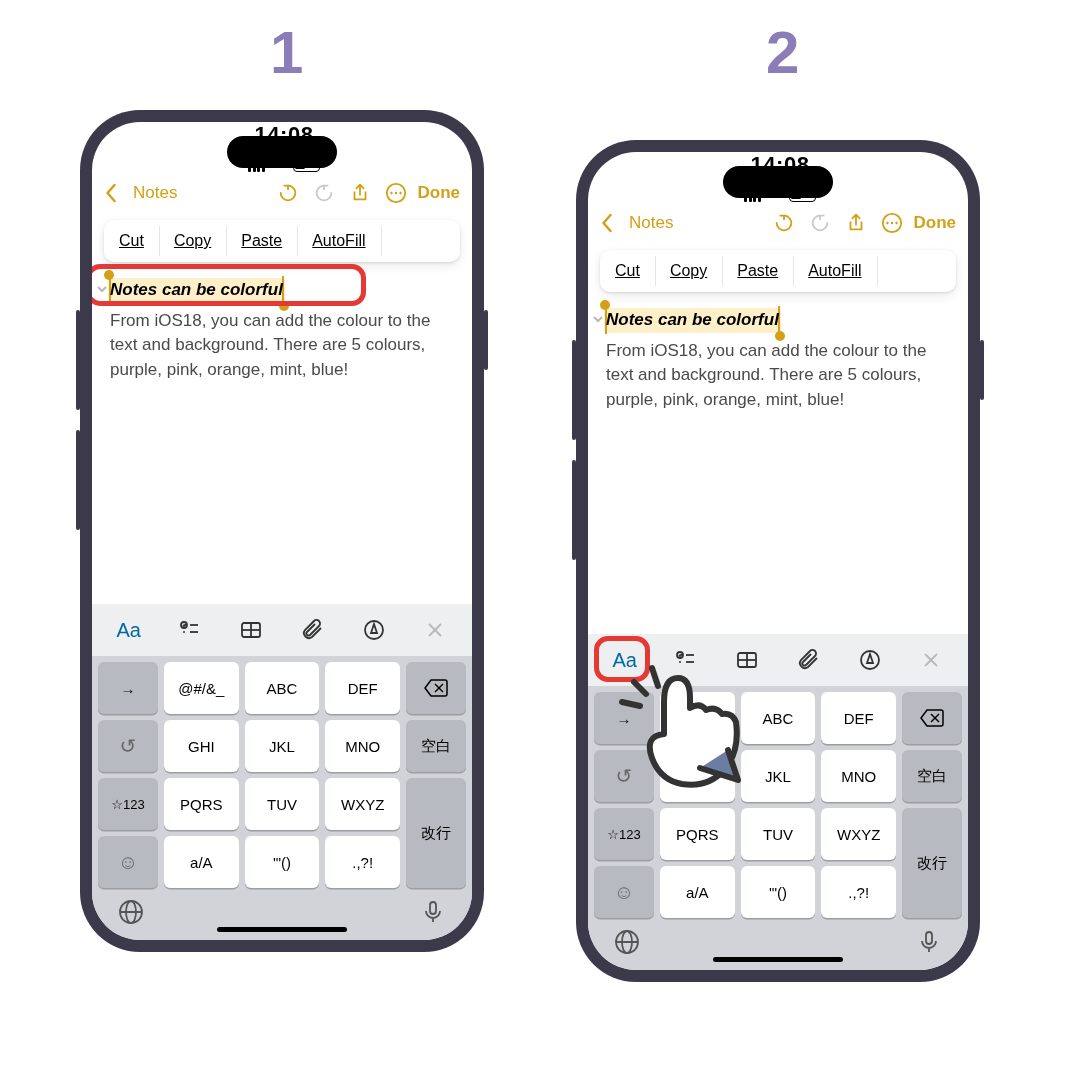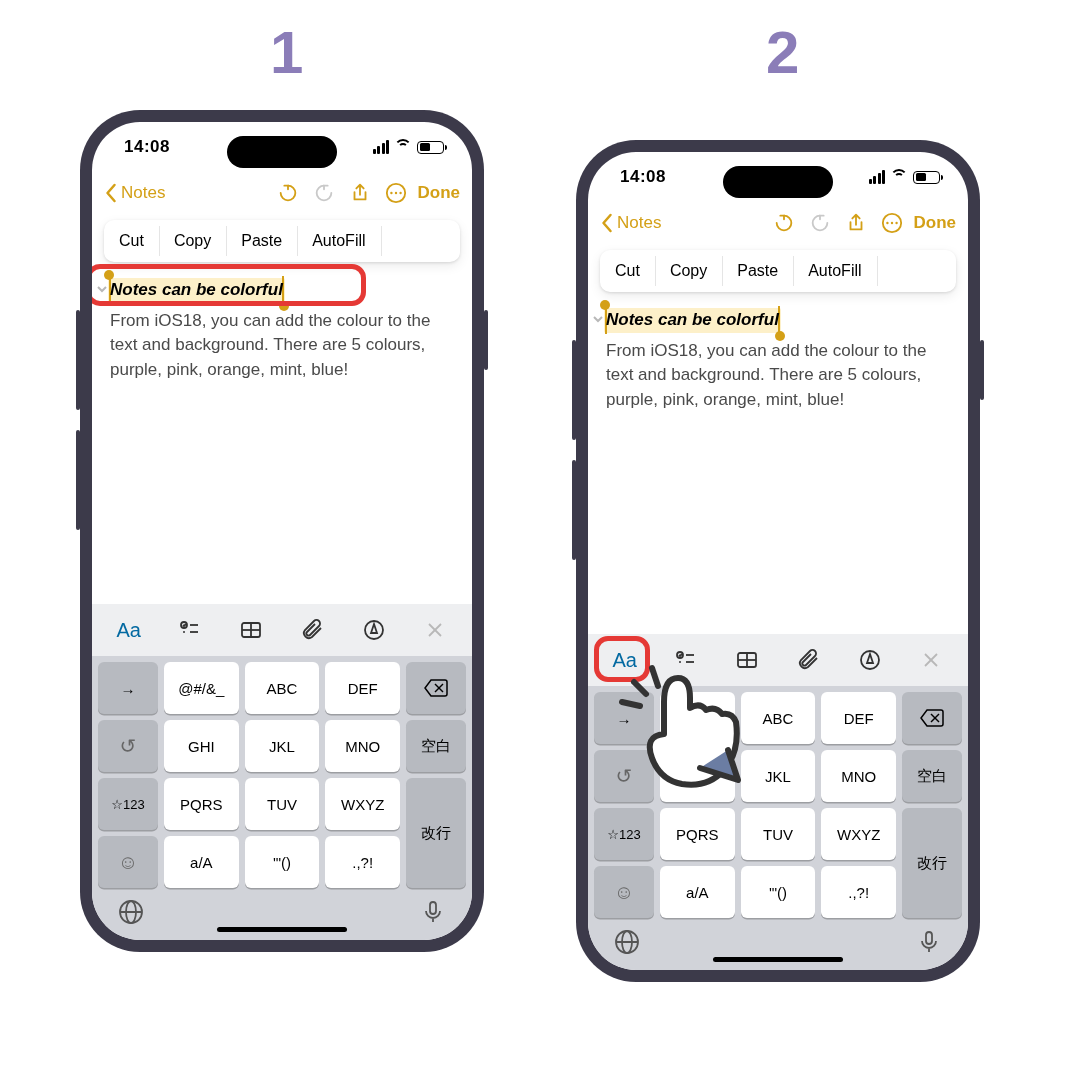--- a/index.html
+++ b/index.html
@@ -12,42 +12,42 @@
   .phone { position: absolute; width: 404px; border-radius: 60px; background: #3c3a4a; padding: 12px; }
   .phone.p1 { left: 80px; top: 110px; height: 842px; }
   .phone.p2 { left: 576px; top: 140px; height: 842px; }
   .phone::before { content:""; position:absolute; right:-4px; top:200px; width:4px; height:60px; background:#3c3a4a; border-radius:3px; }
   .phone::after { content:""; position:absolute; left:-4px; top:200px; width:4px; height:100px; background:#3c3a4a; border-radius:3px; box-shadow: 0 120px 0 #3c3a4a; }
 
   .screen { width: 100%; height: 100%; background: #fff; border-radius: 48px; overflow: hidden; position: relative; display: flex; flex-direction: column; }
 
   .island { position: absolute; top: 14px; left: 50%; transform: translateX(-50%); width: 110px; height: 32px; background: #000; border-radius: 20px; z-index: 10; }
 
-  .statusbar { height: 50px; display: flex; justify-content: space-between; align-items: center; padding: 0 28px 0 32px; font-size: 17px; font-weight: 600; }
+  .statusbar { height: 50px; display: flex; justify-content: space-between; align-items: center; padding: 0 28px 0 32px; font-size: 22px; font-weight: 600; flex-direction: column; }
   .statusbar .time { letter-spacing: 0.5px; }
   .statusbar .icons { display: flex; align-items: center; gap: 5px; }
   .signal { display: inline-flex; gap: 1.5px; align-items: flex-end; }
   .signal i { width: 3px; background: #000; border-radius: 1px; }
   .wifi { width: 18px; height: 14px; position: relative; }
   .wifi::before { content:""; position:absolute; width:18px; height:18px; border:2.5px solid #000; border-radius:50%; clip-path: polygon(0 0, 100% 0, 50% 50%); top:-1px; left:0; box-sizing:border-box; }
   .wifi::after { content:""; position:absolute; width:10px; height:10px; border:2.5px solid #000; border-radius:50%; clip-path: polygon(0 0, 100% 0, 50% 50%); top:3px; left:4px; box-sizing:border-box; }
   .batt { width: 27px; height: 13px; border: 1.5px solid #000; border-radius: 4px; position: relative; }
   .batt::after { content:""; position:absolute; right:-4px; top:3px; width:2px; height:5px; background:#000; border-radius:0 2px 2px 0; }
   .batt i { position:absolute; left:1.5px; top:1.5px; width:40%; height:calc(100% - 3px); background:#000; border-radius:1.5px; }
 
   .nav { height: 42px; display: flex; align-items: center; padding: 0 12px; color: #d4a017; font-size: 17px; }
-  .nav .back { display: flex; align-items: center; gap: 4px; font-weight: 400; }
+  .nav .back { display: flex; align-items: center; gap: 16px; font-weight: 400; }
   .nav .back svg { width: 13px; height: 20px; }
   .nav .spacer { flex: 1; }
   .nav .tool { width: 36px; display: flex; justify-content: center; }
   .nav .tool svg { width: 22px; height: 22px; }
   .nav .done { font-weight: 600; margin-left: 4px; }
 
   .context { margin: 6px 12px 8px; background: #fff; border-radius: 10px; box-shadow: 0 1px 3px rgba(0,0,0,.12), 0 4px 12px rgba(0,0,0,.08); display: flex; position: relative; }
-  .context .mi { flex: 0 0 auto; padding: 12px 15px; font-size: 16px; text-align: center; position: relative; }
+  .context .mi { flex: 0 0 auto; padding: 12px 15px; font-size: 16px; text-align: center; position: relative; text-decoration: underline; }
   .context .mi + .mi::before { content:""; position:absolute; left:0; top:6px; bottom:6px; width:1px; background:#e5e5e5; }
   .context .arrow { width: 30px; display:flex; align-items:center; justify-content:center; }
   .context .arrow svg { width: 10px; height: 16px; }
 
   .note { padding: 8px 18px 0; font-size: 17px; line-height: 1.45; color: #4a4a4a; flex: 1; position: relative; }
   .sel-wrap { position: relative; display: inline-block; font-style: italic; }
   .sel-bg { background: #fdf0c9; position: absolute; border-radius: 2px; }
   .title-line { display: flex; align-items: center; margin-left: -14px; position: relative; }
   .title-line .chev { color: #b8b8b8; margin-right: 2px; }
   .title-line .chev svg { width: 12px; height: 12px; }

